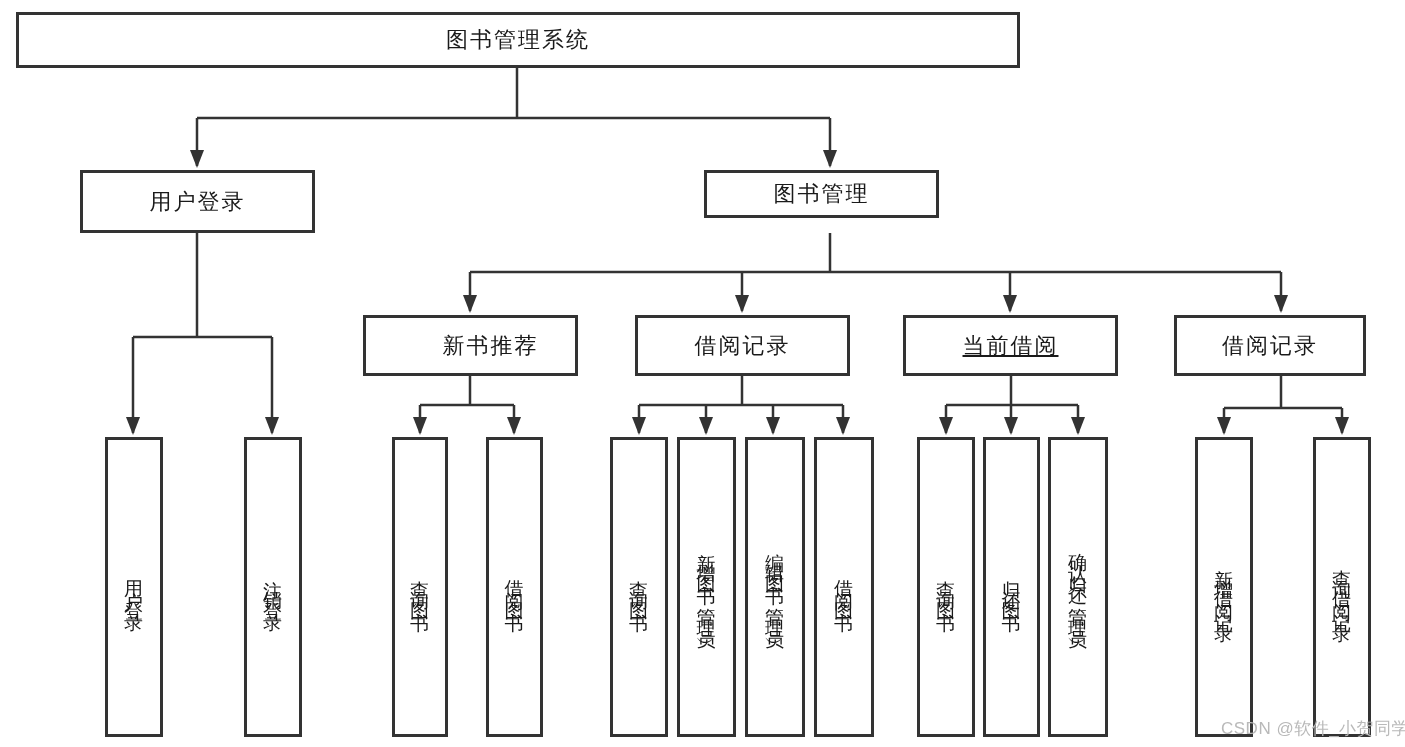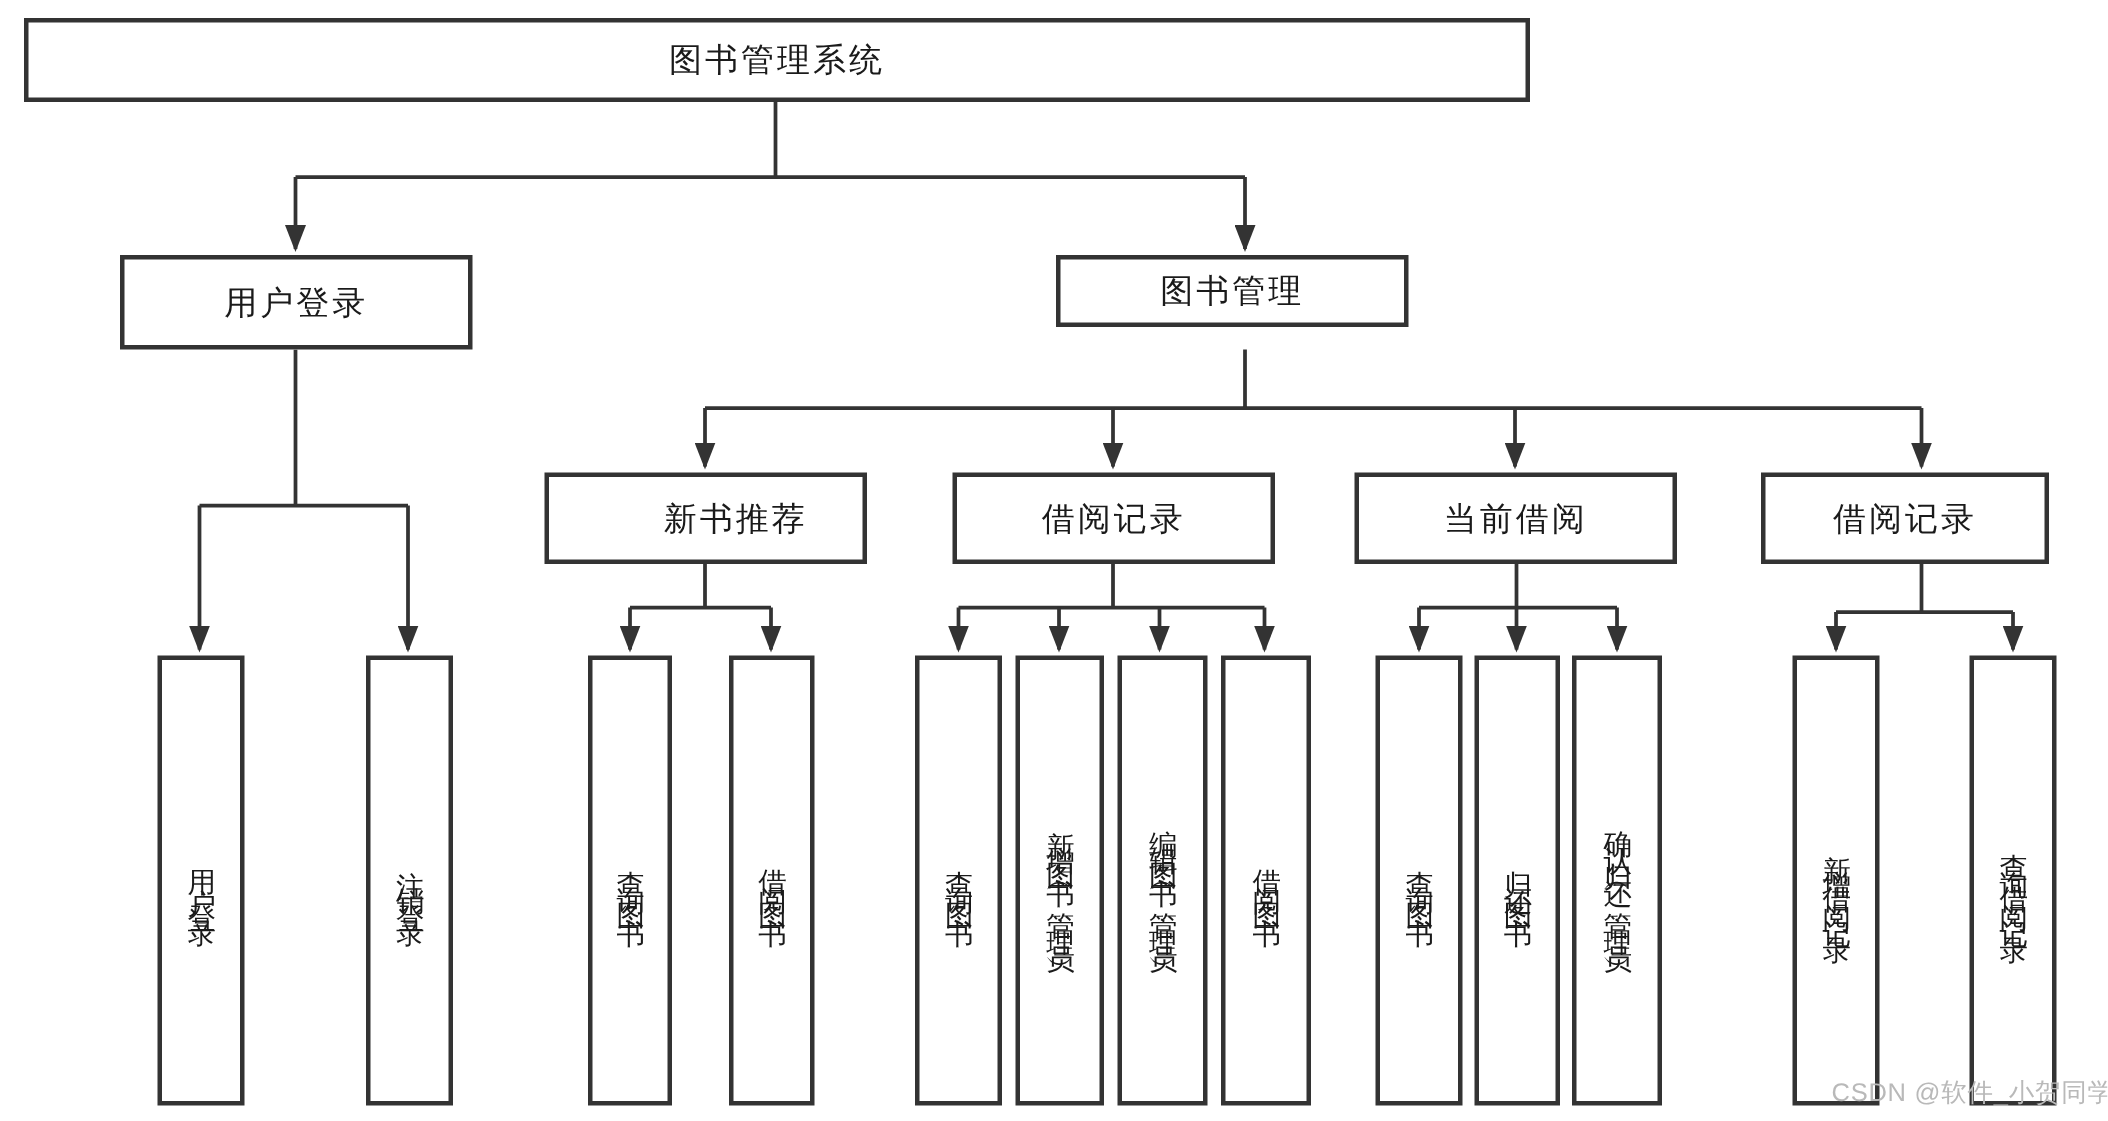--- a/index.html
+++ b/index.html
@@ -61,21 +61,21 @@
     line-height: 1;
   }
 
   
   .b-user-login  { left: 80px;  top: 170px; width: 235px; height: 63px; }
   .b-book-mgmt   { left: 672px; top: 170px; width: 235px; height: 48px; margin-left: 32px; }
 
   
   .b-new-book    { left: 363px;  top: 315px; width: 215px; height: 61px; padding-left: 40px; }
   .b-borrowing   { left: 635px;  top: 315px; width: 215px; height: 61px; }
-  .b-current     { left: 903px;  top: 315px; width: 215px; height: 61px; }
+  .b-current     { left: 903px;  top: 315px; width: 215px; height: 61px; text-decoration: underline; }
   .b-records     { left: 1174px; top: 315px; width: 192px; height: 61px; }
 
   
   .l-user-login  { left: 105px;  width: 58px; }
   .l-logout      { left: 244px;  width: 58px; }
   .l-nb-query    { left: 392px;  width: 56px; }
   .l-nb-borrow   { left: 486px;  width: 57px; }
   .l-bb-query    { left: 610px;  width: 58px; }
   .l-bb-add      { left: 677px;  width: 59px; }
   .l-bb-edit     { left: 745px;  width: 60px; }

